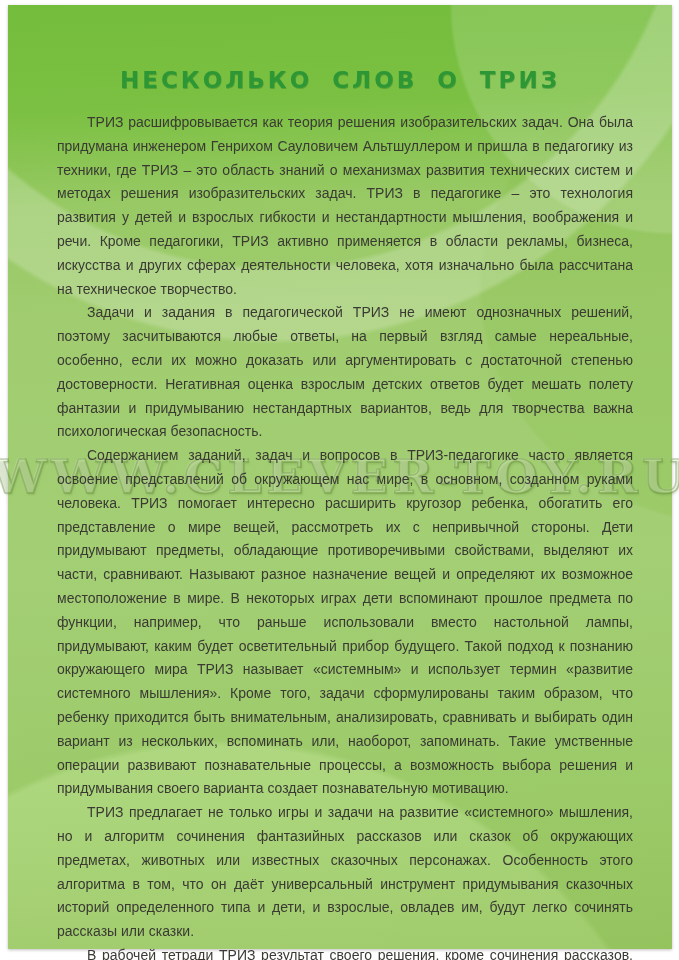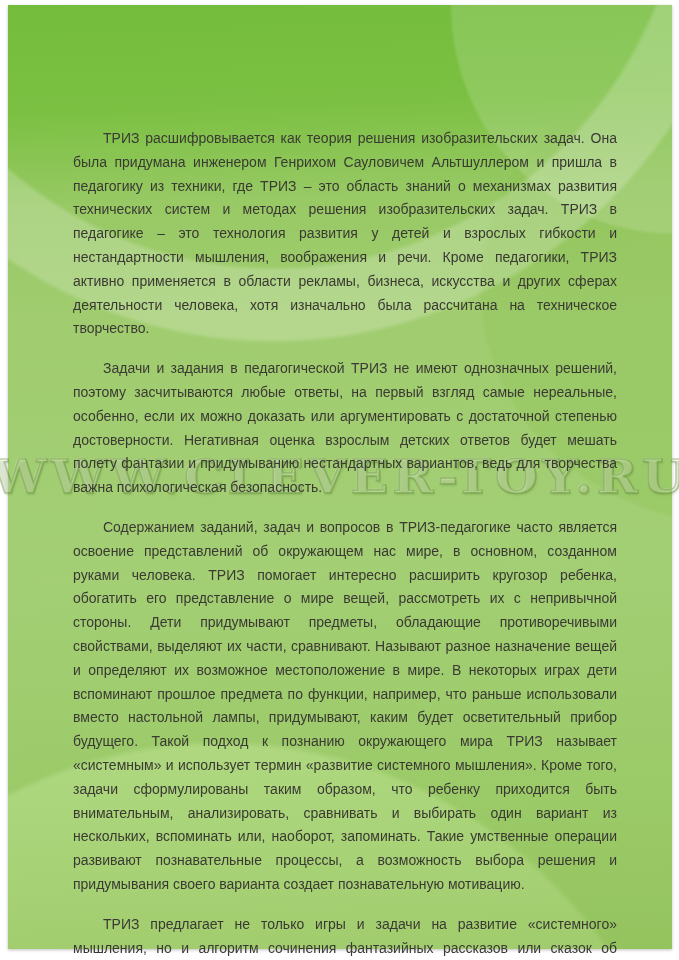--- a/index.html
+++ b/index.html
@@ -79,31 +79,32 @@
   .content {
     position: absolute;
     top: 106px;
     left: 49px;
     width: 576px;
     color: #3a3a33;
     font-size: 14px;
     line-height: 23.8px;
   }
   .content p {
-    margin: 16px;
+    margin: 0;
     text-indent: 30px;
     text-align: justify;
   }
 </style>
 </head>
 <body>
 
 <div class="scan">
   <div class="page">
     <div class="watermark">WWW.CLEVER-TOY.RU</div>
+    <h1 class="title">НЕСКОЛЬКО СЛОВ О ТРИЗ</h1>
     <div class="content">
       <p>ТРИЗ расшифровывается как теория решения изобразительских задач. Она была придумана инженером Генрихом Сауловичем Альтшуллером и пришла в педагогику из техники, где ТРИЗ – это область знаний о механизмах развития технических систем и методах решения изобразительских задач. ТРИЗ в педагогике – это технология развития у детей и взрослых гибкости и нестандартности мышления, воображения и речи. Кроме педагогики, ТРИЗ активно применяется в области рекламы, бизнеса, искусства и других сферах деятельности человека, хотя изначально была рассчитана на техническое творчество.</p>
       <p>Задачи и задания в педагогической ТРИЗ не имеют однозначных решений, поэтому засчитываются любые ответы, на первый взгляд самые нереальные, особенно, если их можно доказать или аргументировать с достаточной степенью достоверности. Негативная оценка взрослым детских ответов будет мешать полету фантазии и придумыванию нестандартных вариантов, ведь для творчества важна психологическая безопасность.</p>
       <p>Содержанием заданий, задач и вопросов в ТРИЗ-педагогике часто является освоение представлений об окружающем нас мире, в основном, созданном руками человека. ТРИЗ помогает интересно расширить кругозор ребенка, обогатить его представление о мире вещей, рассмотреть их с непривычной стороны. Дети придумывают предметы, обладающие противоречивыми свойствами, выделяют их части, сравнивают. Называют разное назначение вещей и определяют их возможное местоположение в мире. В некоторых играх дети вспоминают прошлое предмета по функции, например, что раньше использовали вместо настольной лампы, придумывают, каким будет осветительный прибор будущего. Такой подход к познанию окружающего мира ТРИЗ называет «системным» и использует термин «развитие системного мышления». Кроме того, задачи сформулированы таким образом, что ребенку приходится быть внимательным, анализировать, сравнивать и выбирать один вариант из нескольких, вспоминать или, наоборот, запоминать. Такие умственные операции развивают познавательные процессы, а возможность выбора решения и придумывания своего варианта создает познавательную мотивацию.</p>
       <p>ТРИЗ предлагает не только игры и задачи на развитие «системного» мышления, но и алгоритм сочинения фантазийных рассказов или сказок об окружающих предметах, животных или известных сказочных персонажах. Особенность этого алгоритма в том, что он даёт универсальный инструмент придумывания сказочных историй определенного типа и дети, и взрослые, овладев им, будут легко сочинять рассказы или сказки.</p>
       <p>В рабочей тетради ТРИЗ результат своего решения, кроме сочинения рассказов, надо раскрашивать, перерисовывать или соединять линиями, что является реализацией принципа деятельного подхода к познанию в организации детской деятельности дошкольников в детском саду и дома.</p>
 
     </div>
   </div>
 </div>

